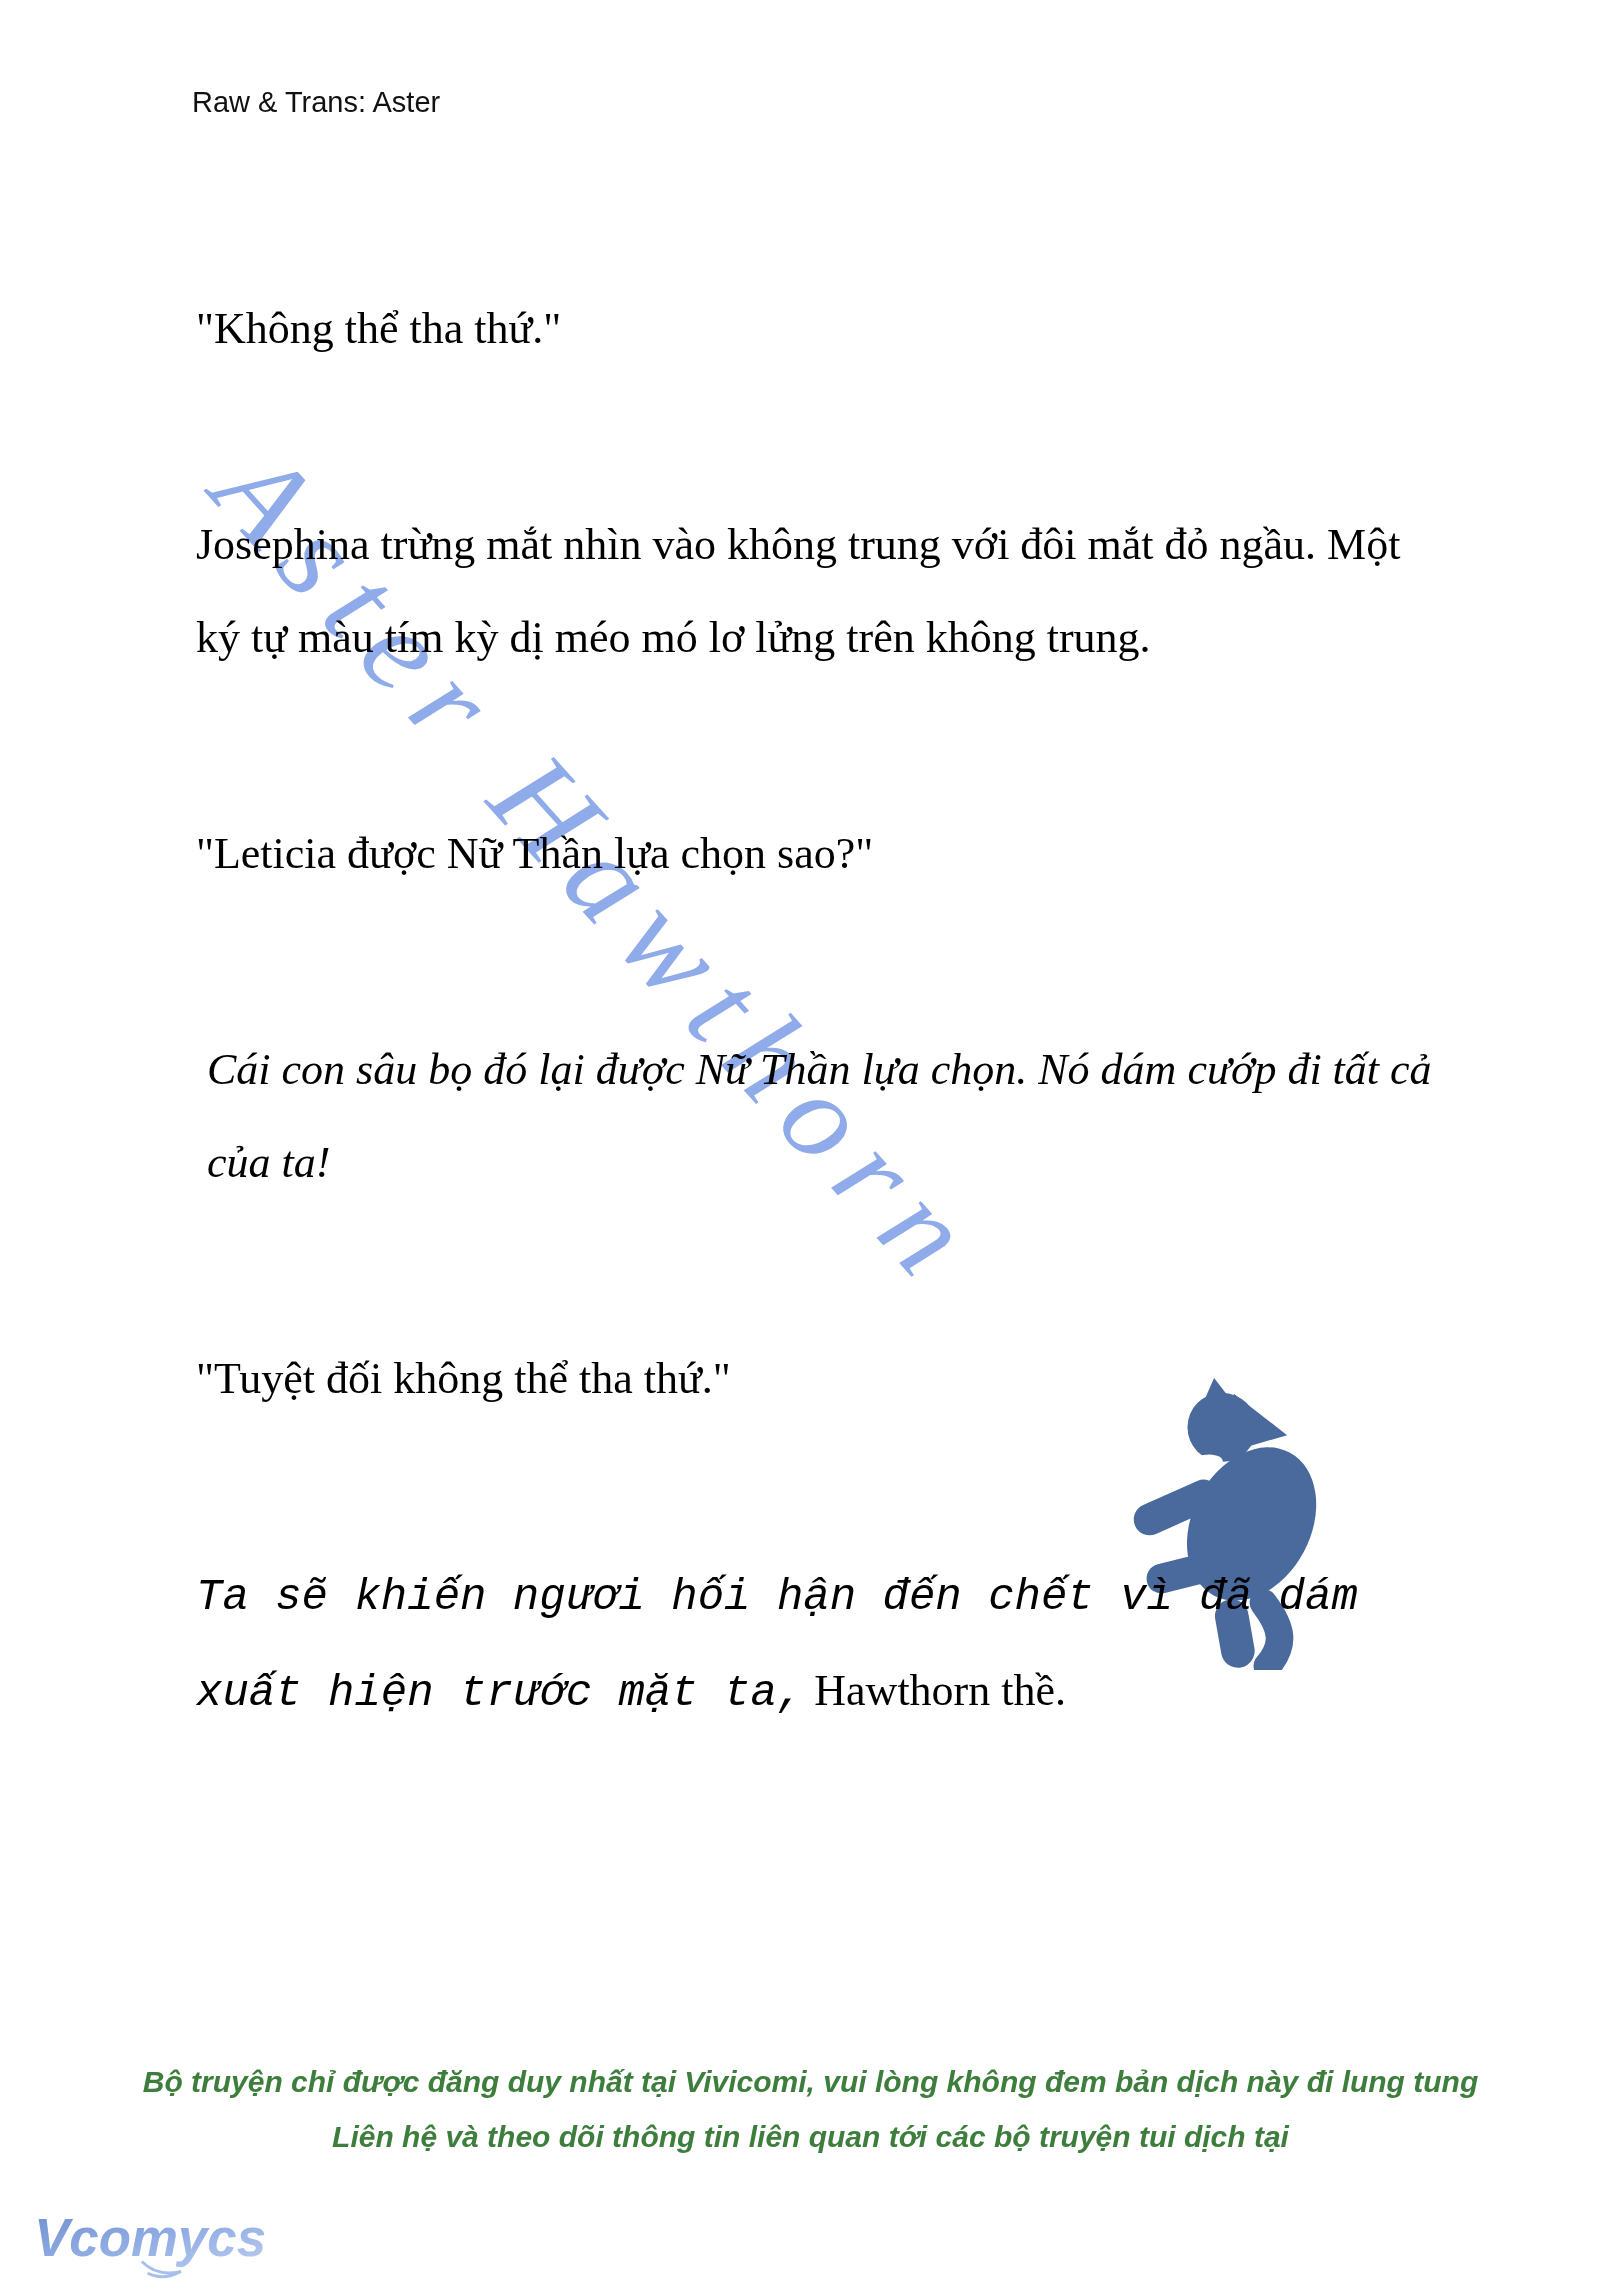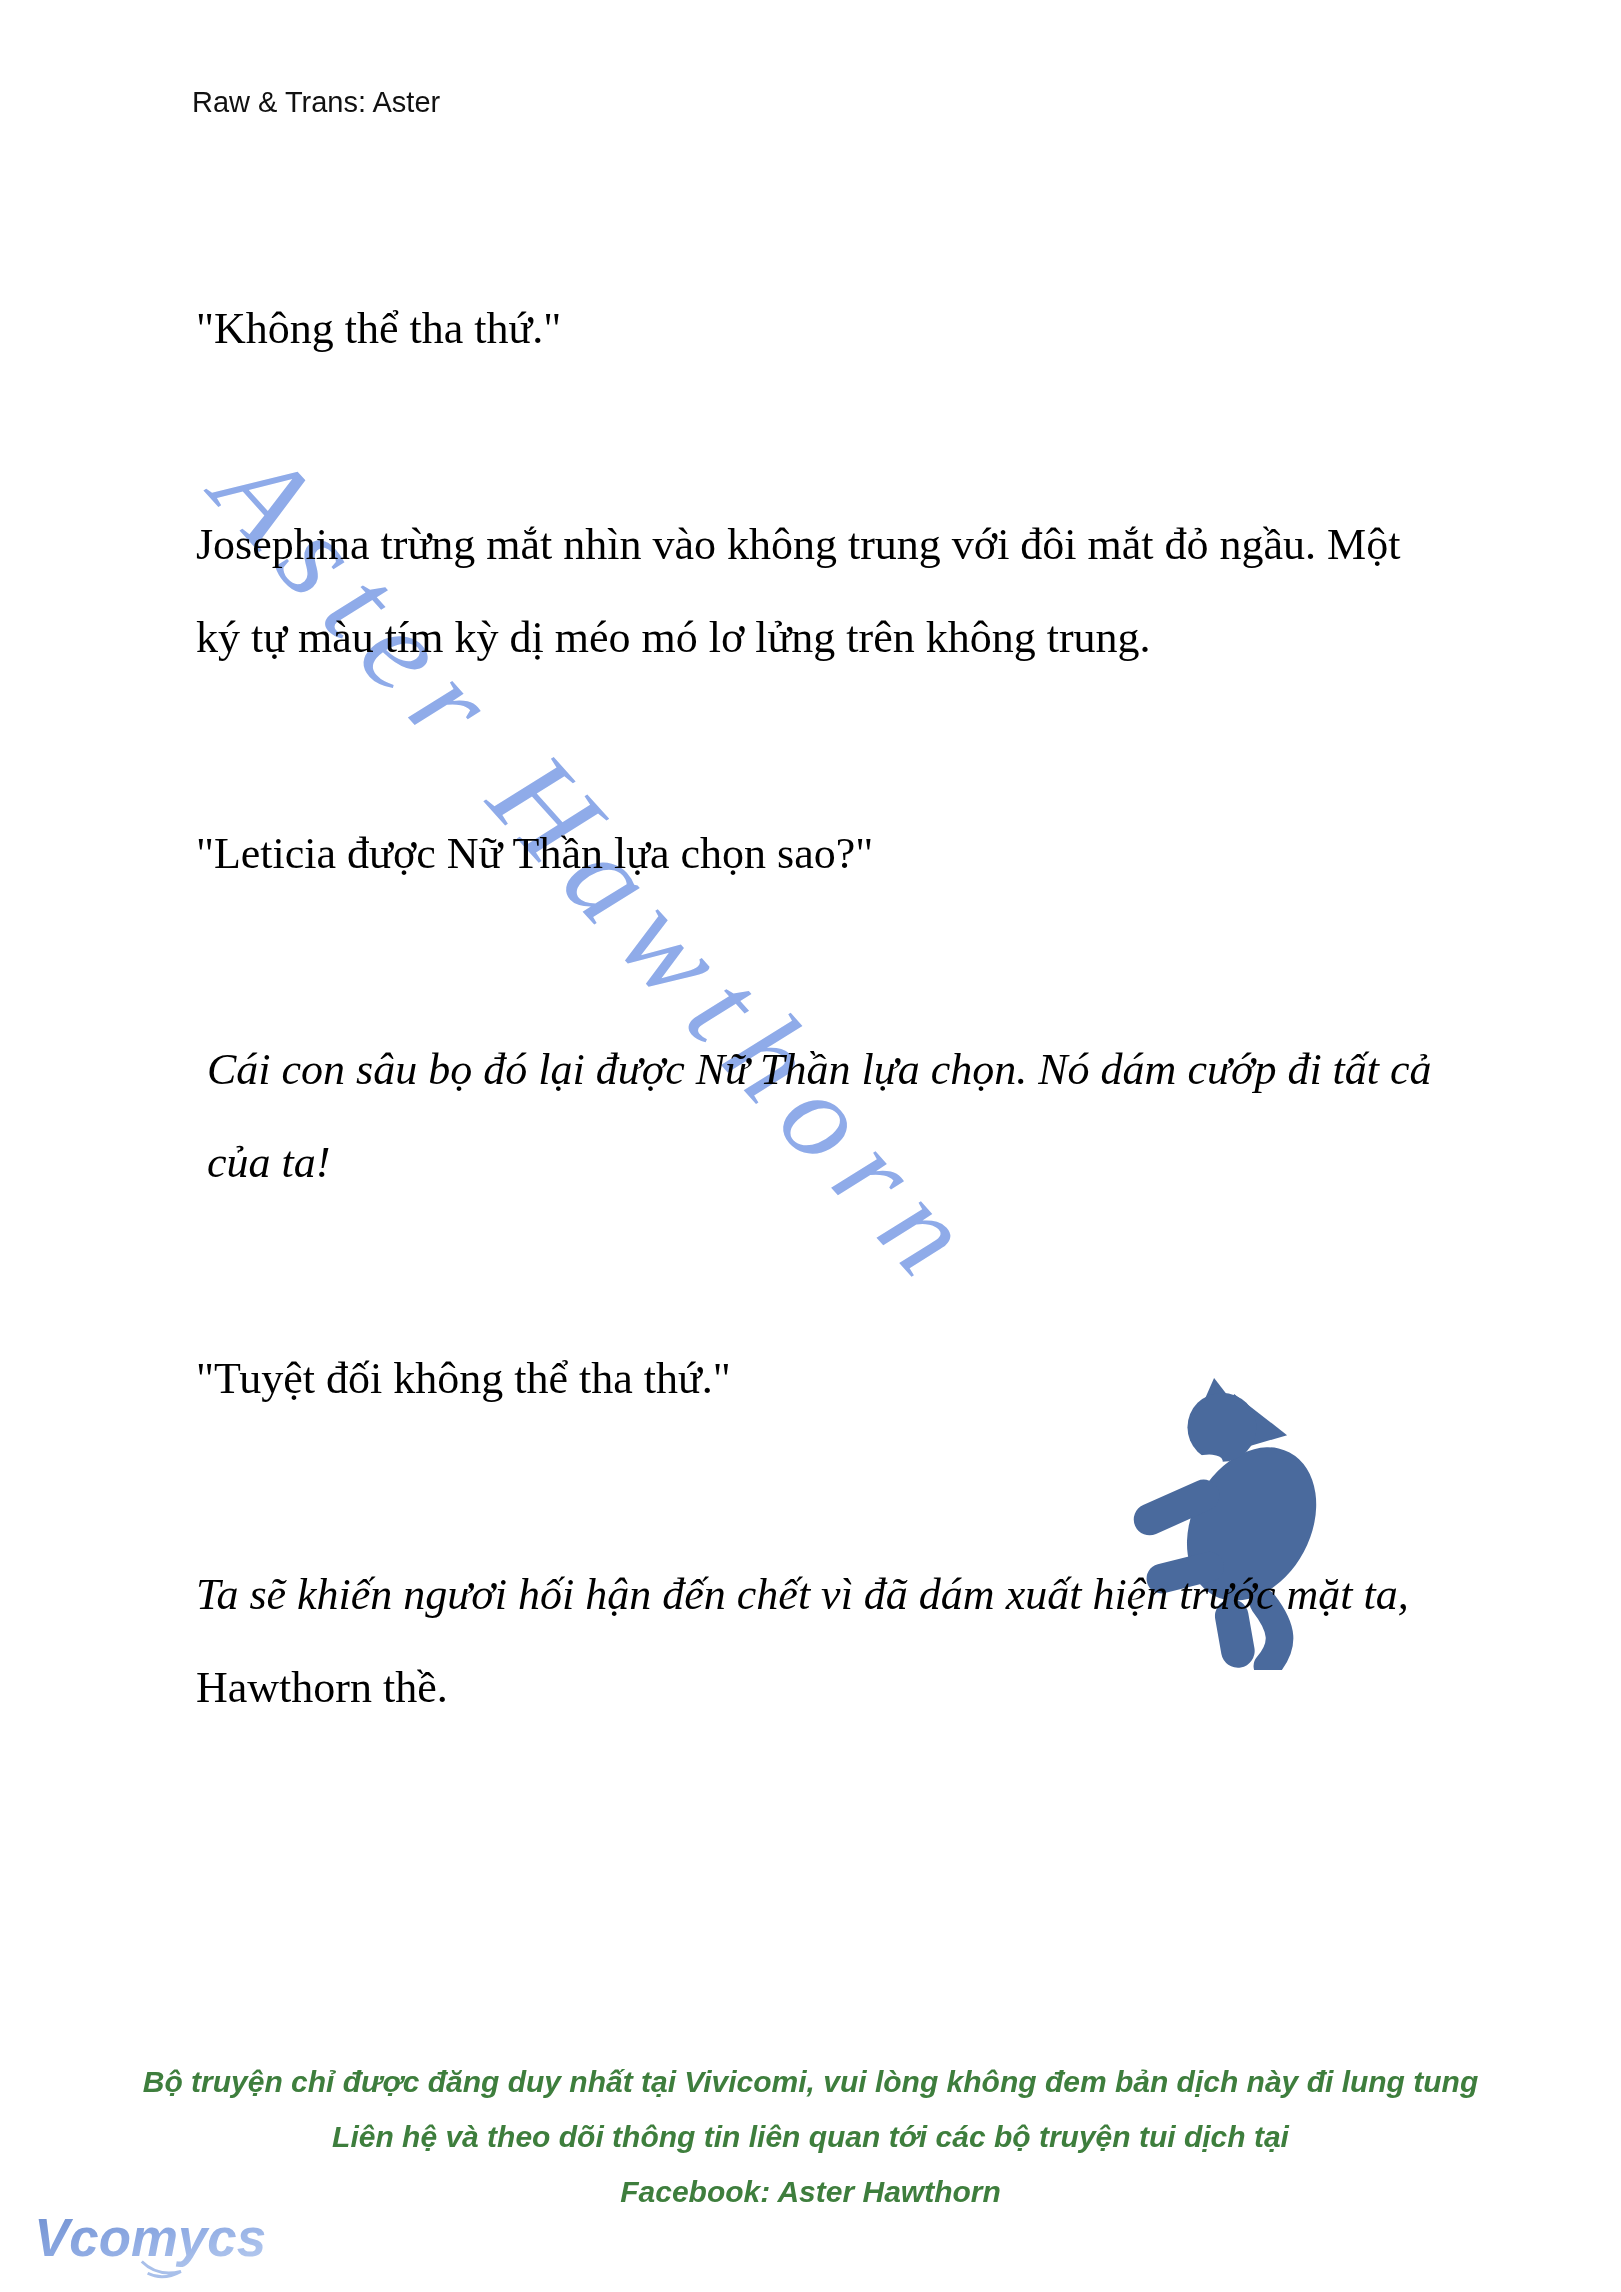--- a/index.html
+++ b/index.html
@@ -11,21 +11,21 @@
         z-index:3;}
   .watermark{position:absolute;left:292px;top:420px;
         transform:rotate(48deg);transform-origin:0 0;
         font-family:"Liberation Serif",serif;font-style:italic;
         font-size:125px;letter-spacing:19.6px;color:#8fabe9;
         white-space:nowrap;z-index:1;}
   .content{position:absolute;left:196px;top:282px;width:1245px;
         font-size:44px;line-height:93px;z-index:2;}
   .content p{margin:0 0 123px 0;}
   .content p.italic{font-style:italic;margin-left:11px;}
-  .content p .it{font-style:italic;}
+  .content p .it{font-style:italic;font-family:Liberation Mono, monospace;}
   .cat{position:absolute;left:1117px;top:1374px;width:208px;height:296px;z-index:1;}
   .footer{position:absolute;left:0;top:2054px;width:1621px;text-align:center;
         font-family:"Liberation Sans",sans-serif;font-weight:bold;font-style:italic;
         color:#3e7e3d;z-index:2;}
   .footer .f-line{font-size:30px;line-height:55px;}
   .logo{position:absolute;left:25.5px;top:2197px;z-index:2;}
 </style>
 </head>
 <body>
 
@@ -58,21 +58,20 @@
     <rect x="30" y="196" width="80" height="30" rx="15" transform="rotate(-14 30 211)" fill="#4a6a9d"></rect>
 
     <rect x="102" y="228" width="34" height="70" rx="17" transform="rotate(-10 119 263)" fill="#4a6a9d"></rect>
 
     <path d="M148,232 C168,258 170,275 152,296" stroke="#4a6a9d" stroke-width="28" fill="none" stroke-linecap="round"></path>
   </svg>
 
   <div class="footer">
     <div class="f-line">Bộ truyện chỉ được đăng duy nhất tại Vivicomi, vui lòng không đem bản dịch này đi lung tung</div>
     <div class="f-line">Liên hệ và theo dõi thông tin liên quan tới các bộ truyện tui dịch tại</div>
-    <div class="f-line">Facebook: Aster Hawthorn</div>
   </div>
 
   <svg class="logo" width="255" height="90" viewBox="0 0 260 92" xmlns="http://www.w3.org/2000/svg">
     <defs>
       <linearGradient id="lg" x1="0" y1="0" x2="1" y2="1">
         <stop offset="0" stop-color="#6f8fd0"></stop>
         <stop offset="0.5" stop-color="#8fabe3"></stop>
         <stop offset="1" stop-color="#b9cdf0"></stop>
       </linearGradient>
     </defs>

